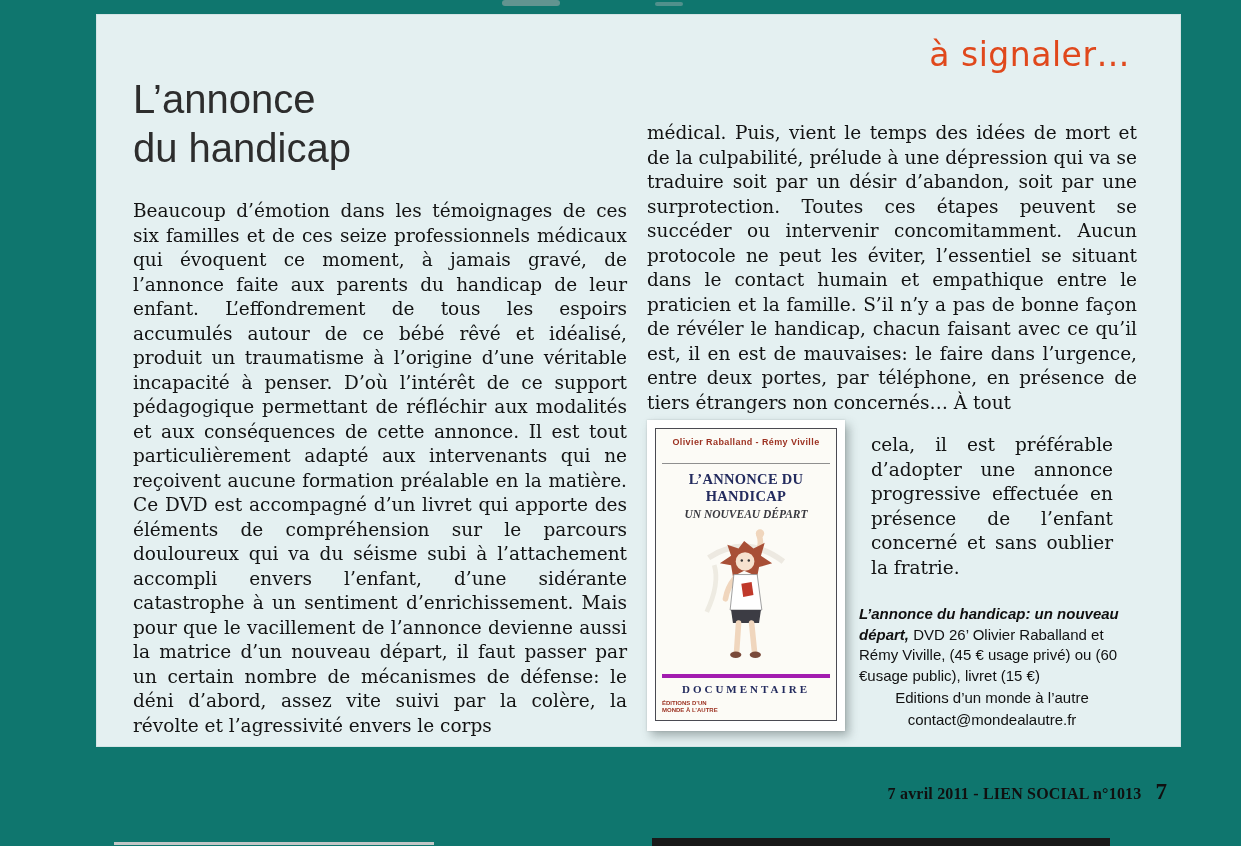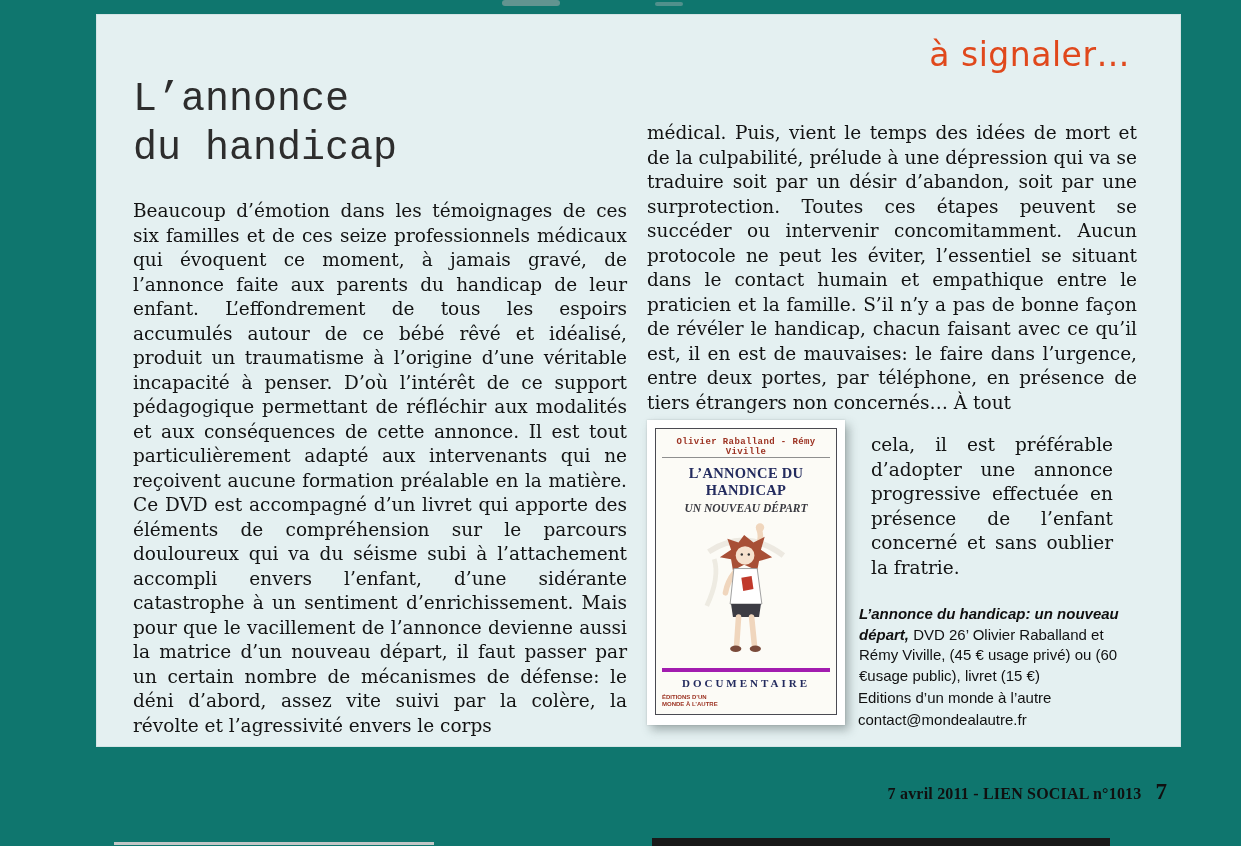--- a/index.html
+++ b/index.html
@@ -13,43 +13,43 @@
     position:absolute; left:96px; top:14px; width:1085px; height:733px;
     background:#e4f0f1; border:1px solid #d4e4e5;
   }
   .section-label {
     position:absolute; top:20px; right:50px;
     font-family:"DejaVu Sans", sans-serif; font-size:33px;
     color:#e0481c; letter-spacing:0.5px;
   }
   .title {
     position:absolute; left:36px; top:60px;
-    font-family:Liberation Mono, monospace; font-weight:400;
+    font-family:Liberation Sans, sans-serif; font-weight:400;
     font-size:40px; line-height:49px; color:#2d2d2d;
   }
   .body-text { font-size:18.5px; line-height:24.5px; text-align:justify; color:#131313; }
   .col-left  { position:absolute; left:36px;  top:184px; width:494px; }
   .col-right { position:absolute; left:550px; top:106px; width:490px; }
   .rc-top { margin:0; }
   .rc-bottom { display:flex; align-items:flex-start; margin-top:5px; }
 
   
   .dvd-card {
     flex:0 0 auto; width:198px; background:#ffffff;
     padding:8px 8px 10px;
     box-shadow:4px 5px 9px rgba(55,70,70,0.38), 0 0 2px rgba(0,0,0,0.15);
   }
   .dvd-inner {
     border:1px solid #4a4a52; background:#fcfbf6;
     padding:8px 6px 6px; text-align:center;
   }
   .dvd-authors {
-    font-family:Liberation Mono, monospace; font-weight:700;
+    font-family:Liberation Sans, sans-serif; font-weight:700;
     font-size:9px; letter-spacing:0.4px; color:#9c3222;
-    padding-bottom:0; border-bottom:1px solid #8f8f8f;
+    padding-bottom:16px; border-bottom:1px solid #8f8f8f;
   }
   .dvd-title {
     font-family:"Liberation Serif", serif; font-weight:700;
     font-size:14.5px; letter-spacing:0.3px; color:#232b5e; margin-top:7px;
   }
   .dvd-subtitle {
     font-family:"Liberation Serif", serif; font-weight:700; font-style:italic;
     font-size:11.5px; color:#38383f; margin-top:3px;
   }
   .dvd-art { height:148px; margin-top:4px; display:flex; justify-content:center; }
@@ -66,21 +66,21 @@
 
   .rc-side { margin-left:13px; width:268px; }
   .wrap-text { margin:13px; }
   .caption {
     margin-top:24px;
     font-family:"Liberation Sans", sans-serif;
     font-size:15px; line-height:20.5px; color:#101010;
   }
   .caption p { margin:0 1px 2px; }
   .cap-lead { font-weight:700; font-style:italic; }
-  .cap-line { margin-top:1px; }
+  .cap-line { margin-top:1px;text-align:center; }
 
   .footer {
     position:absolute; right:74px; top:779px;
     font-family:Liberation Serif, serif; font-weight:700; color:#101010;
     display:flex; align-items:baseline;
   }
   .footer-text { font-size:16px; letter-spacing:0.2px; }
   .footer-page { font-size:23px; margin-left:14px; }
 
   

